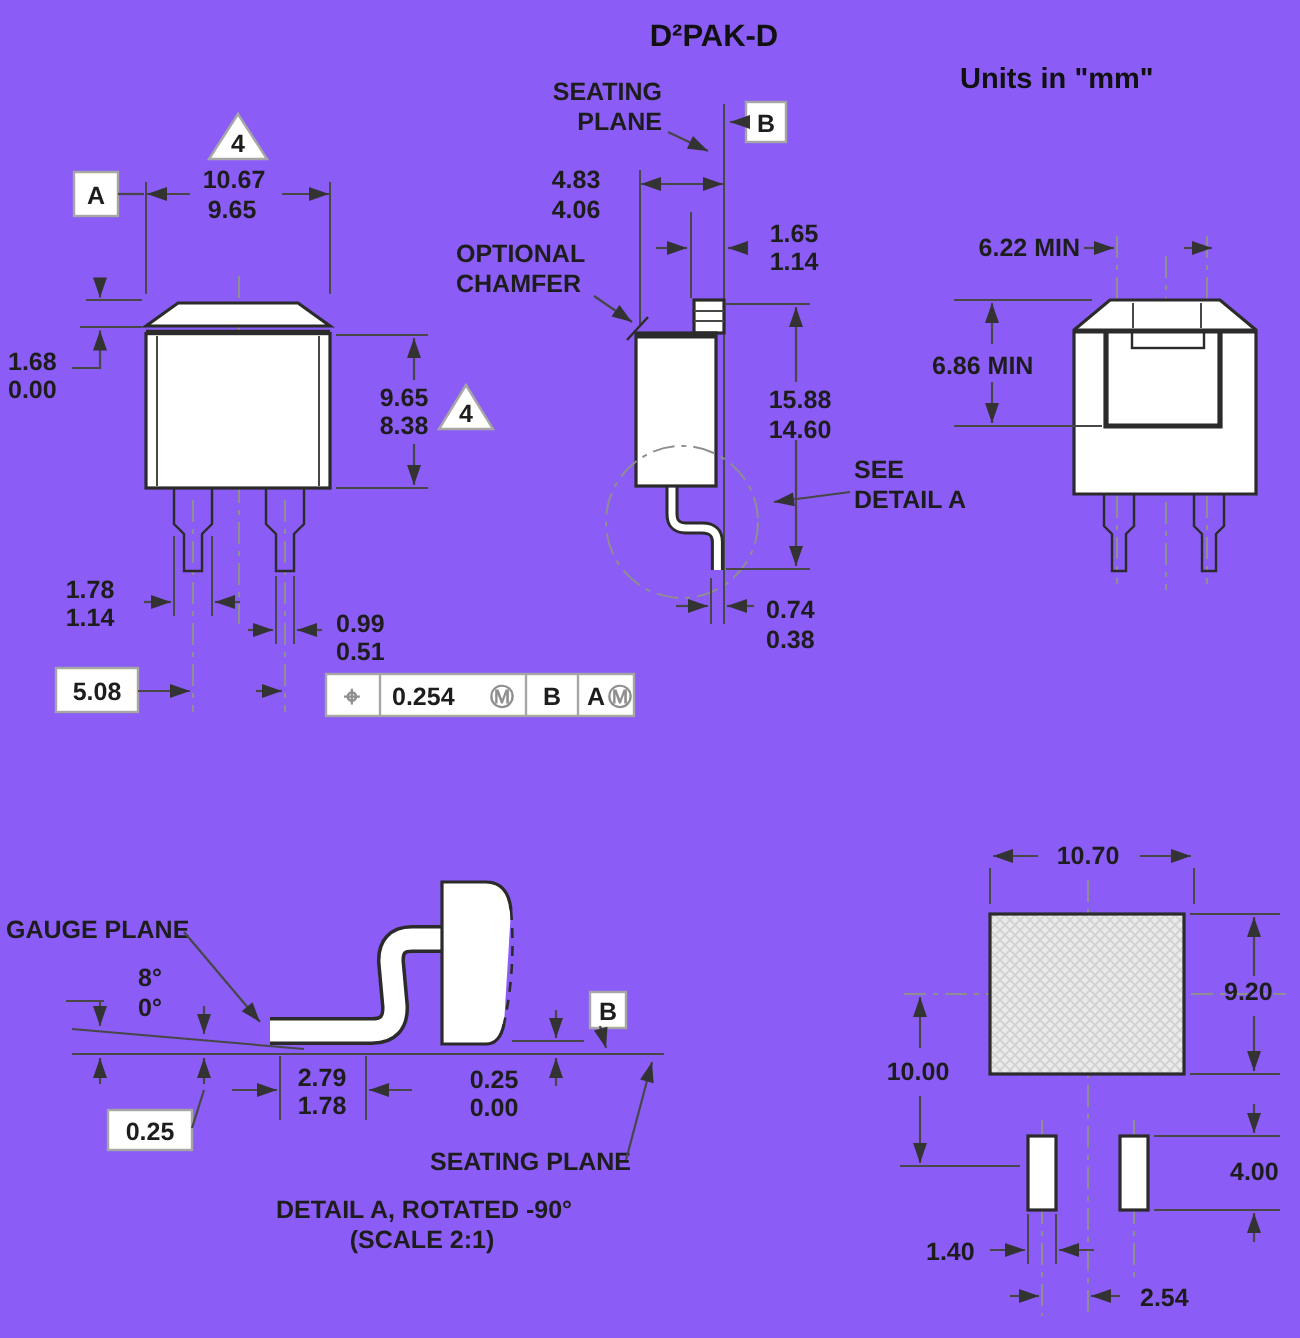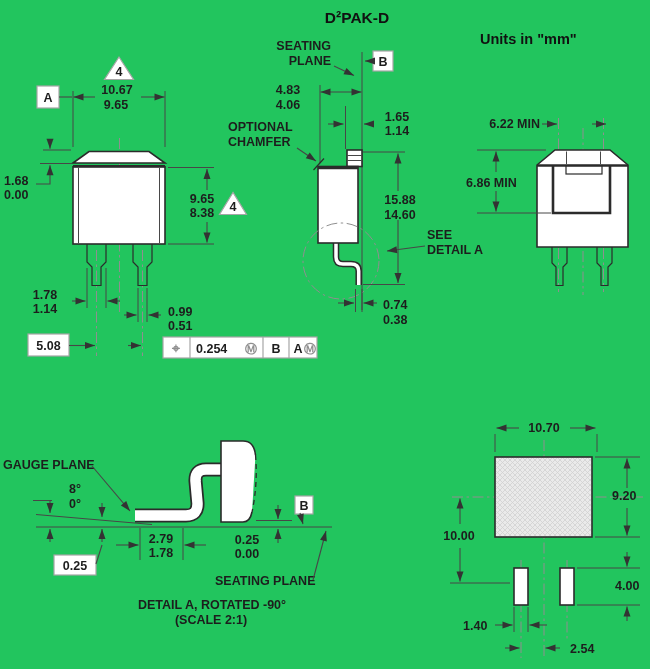--- a/index.html
+++ b/index.html
@@ -1,16 +1,16 @@
 <!DOCTYPE html>
 <html><head>
 <meta charset="utf-8">
 <style>
   html,body{margin:0;padding:0;background:#ffffff;}
-  .stage{position:relative;width:650px;height:669px;background:#22c55e;overflow:hidden;}
+  .stage{position:relative;width:650px;height:669px;background:#8b5cf6;overflow:hidden;}
   svg{display:block}
   .t{font:700 12.5px "Liberation Sans",sans-serif;fill:#1d1d1d}
   .tt{font:700 15.5px "Liberation Sans",sans-serif;fill:#111}
   .tu{font:700 14.5px "Liberation Sans",sans-serif;fill:#111}
   .tg{font:700 12px "Liberation Sans",sans-serif;fill:#8f8f8f}
   .ol{stroke:#2b2b2b;stroke-width:1.6;fill:#fff}
   .ol2{stroke:#2b2b2b;stroke-width:1.2;fill:none}
   .thick{stroke:#2b2b2b;stroke-width:2.6;fill:none}
   .dim{stroke:#474747;stroke-width:1.1;fill:none}
   .ext{stroke:#474747;stroke-width:1;fill:none}

